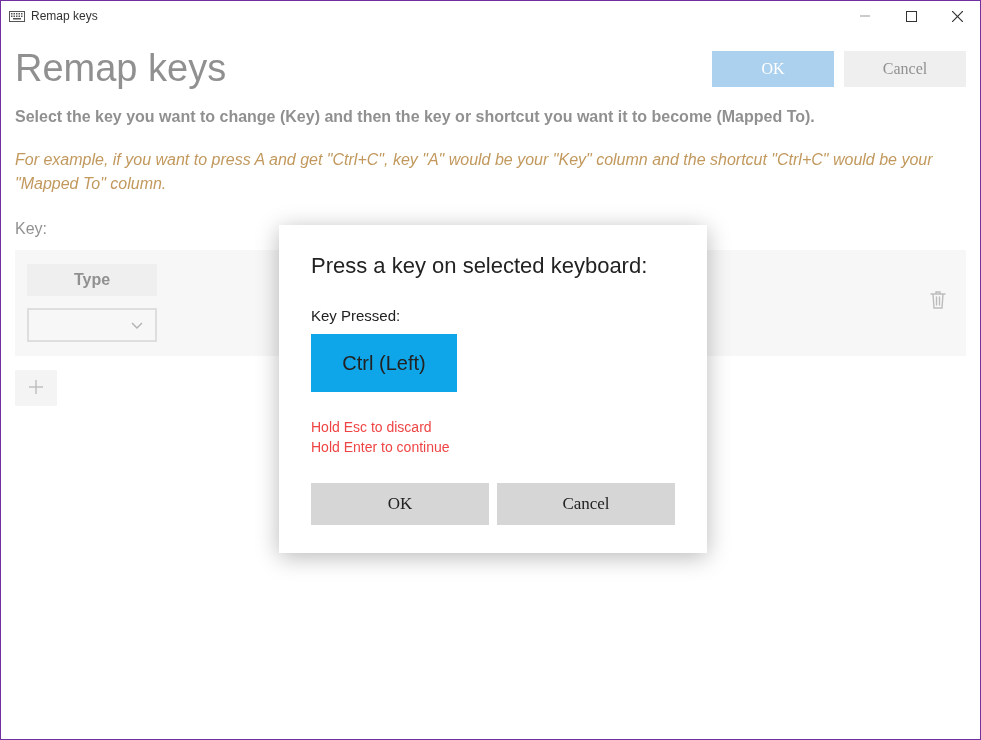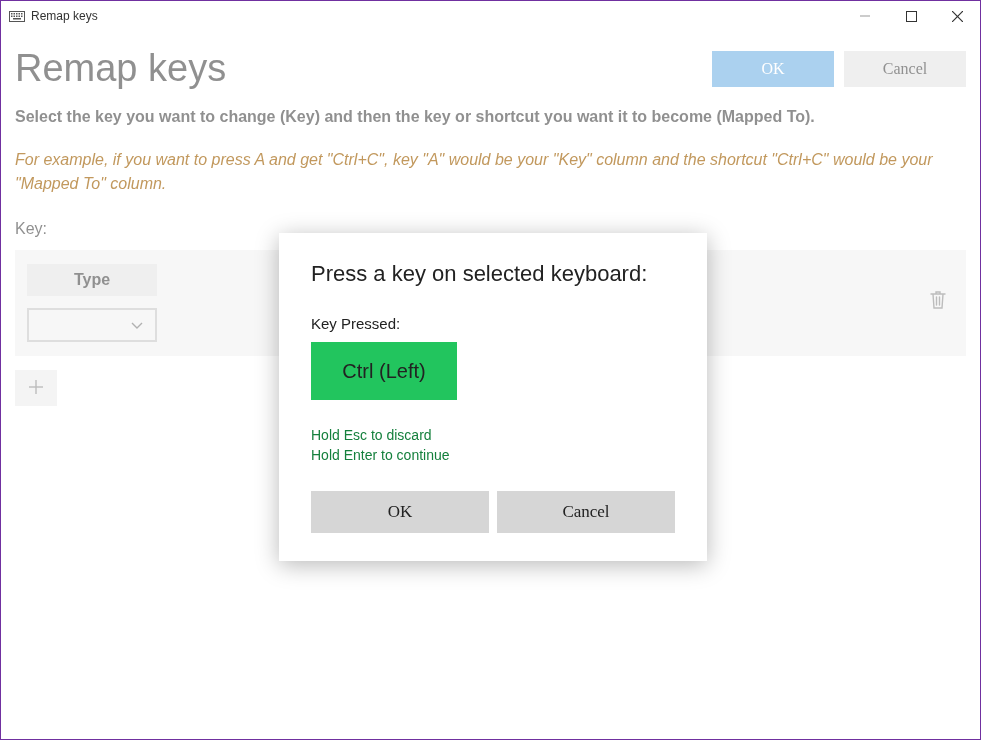--- a/index.html
+++ b/index.html
@@ -145,51 +145,51 @@
   color: #999;
 }
 .dimmer {
   position: absolute;
   inset: 30px 1px 1px 1px;
   background: rgba(255,255,255,0.35);
 }
 .dialog {
   position: absolute;
   left: 278px;
-  top: 232px;
+  top: 224px;
   width: 428px;
   background: #fff;
   box-shadow: 0 4px 22px rgba(0,0,0,0.28);
   padding: 28px 32px 28px 32px;
 }
 .dialog-title {
   font-size: 22px;
   color: #222;
   margin-bottom: 28px;
 }
 .dialog-label {
   font-size: 15px;
   color: #222;
   margin-bottom: 10px;
 }
 .key-chip {
   display: inline-flex;
   align-items: center;
   justify-content: center;
-  background: #22c55e;
+  background: #0ea5e9;
   height: 58px;
   min-width: 146px;
   font-size: 20px;
   color: #222;
   padding: 0 18px;
   margin-bottom: 26px;
 }
 .hint {
   font-size: 14px;
-  color: #15803d;
+  color: #ef4444;
   line-height: 1.4;
   margin-bottom: 26px;
 }
 .dialog-buttons {
   display: flex;
   gap: 8px;
 }
 .dialog-btn {
   flex: 1;
   height: 42px;

